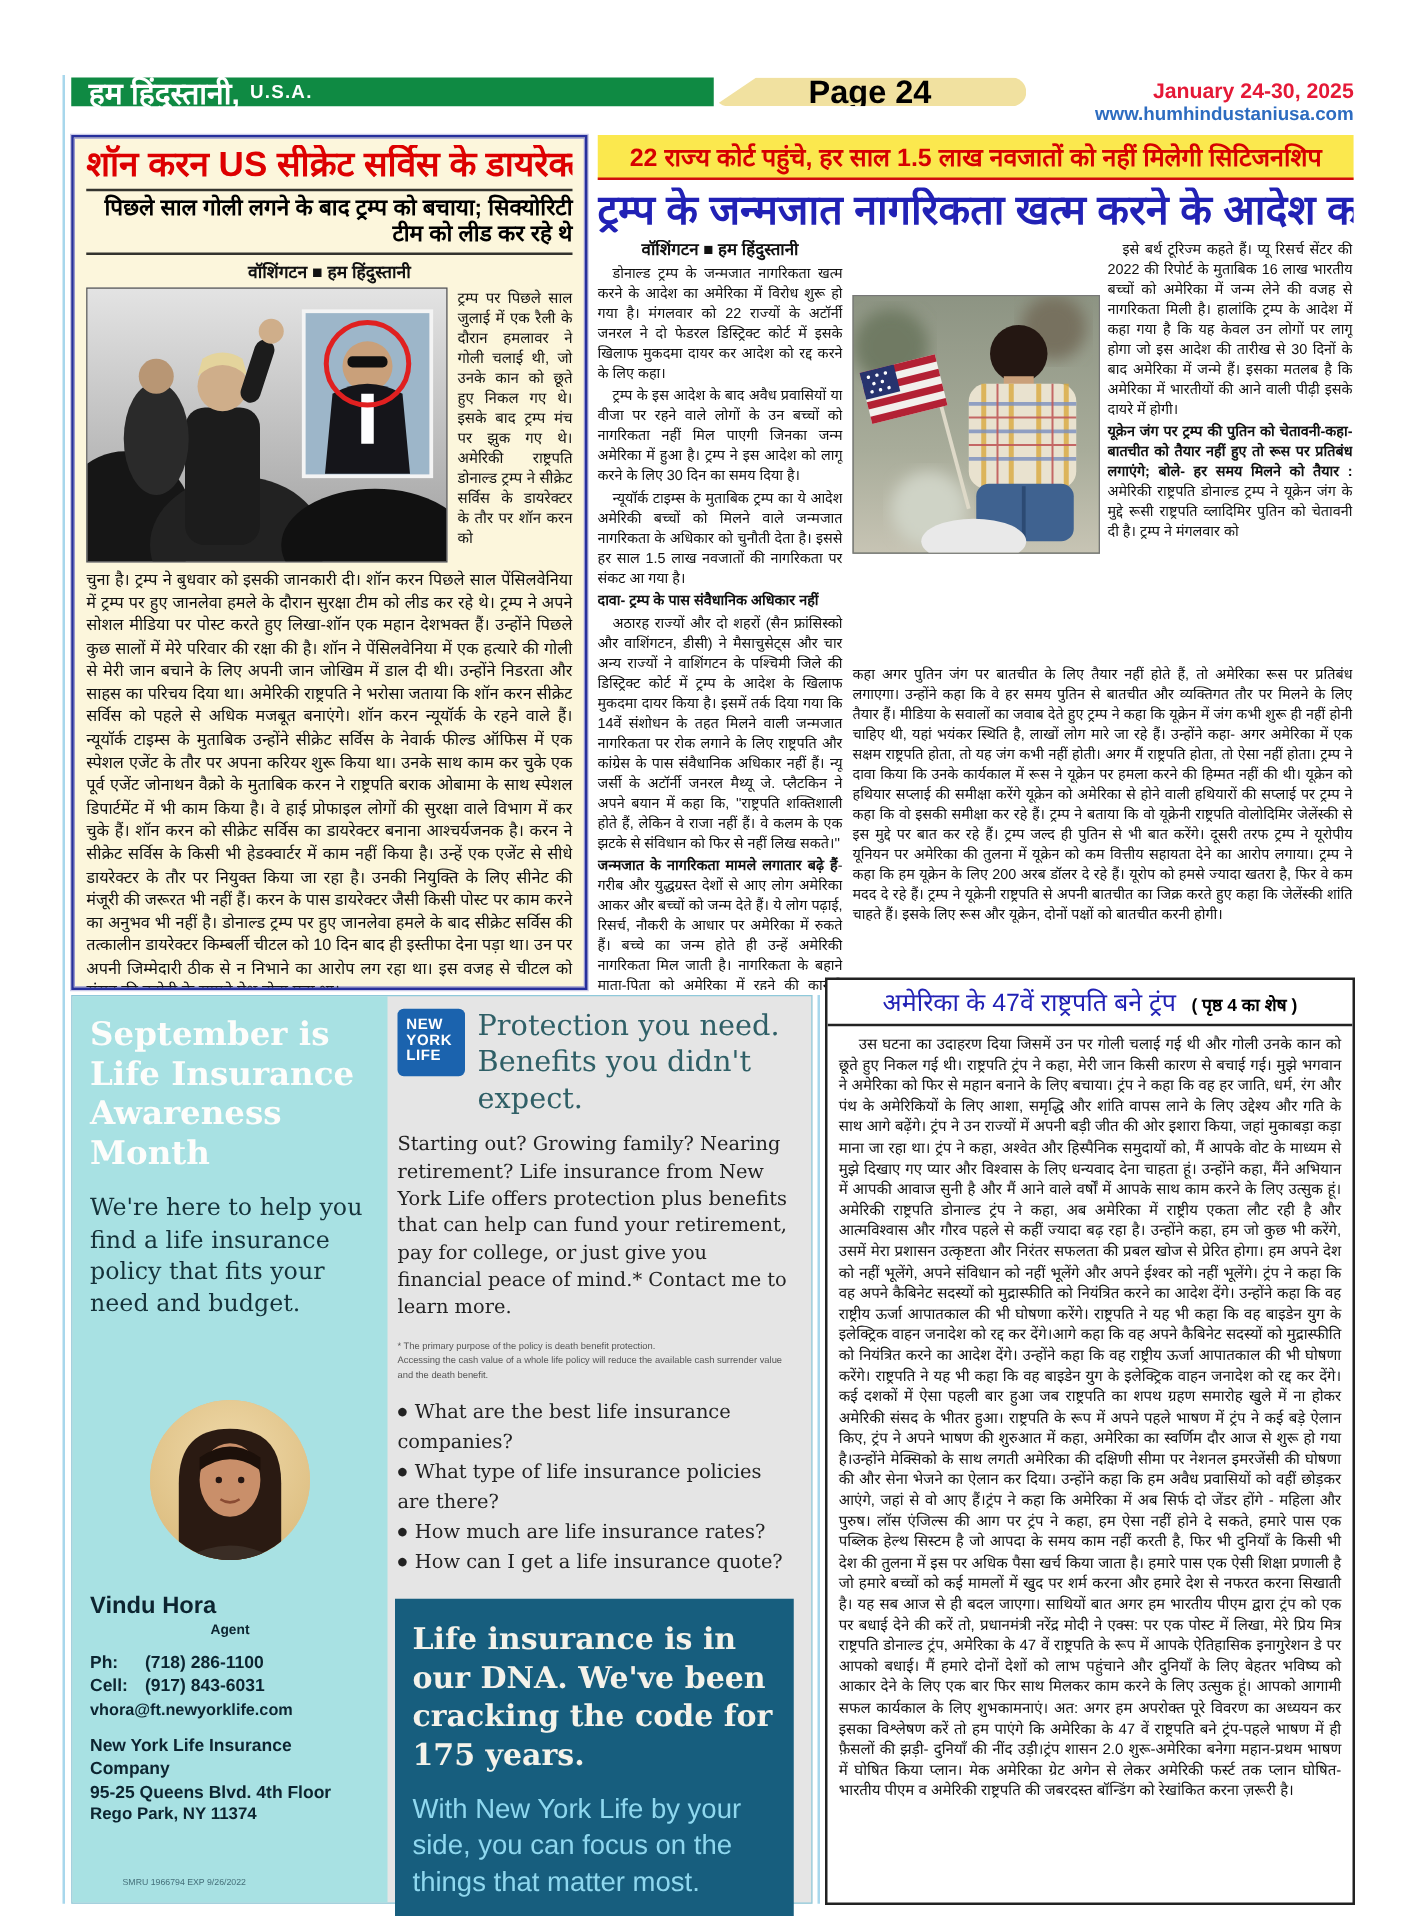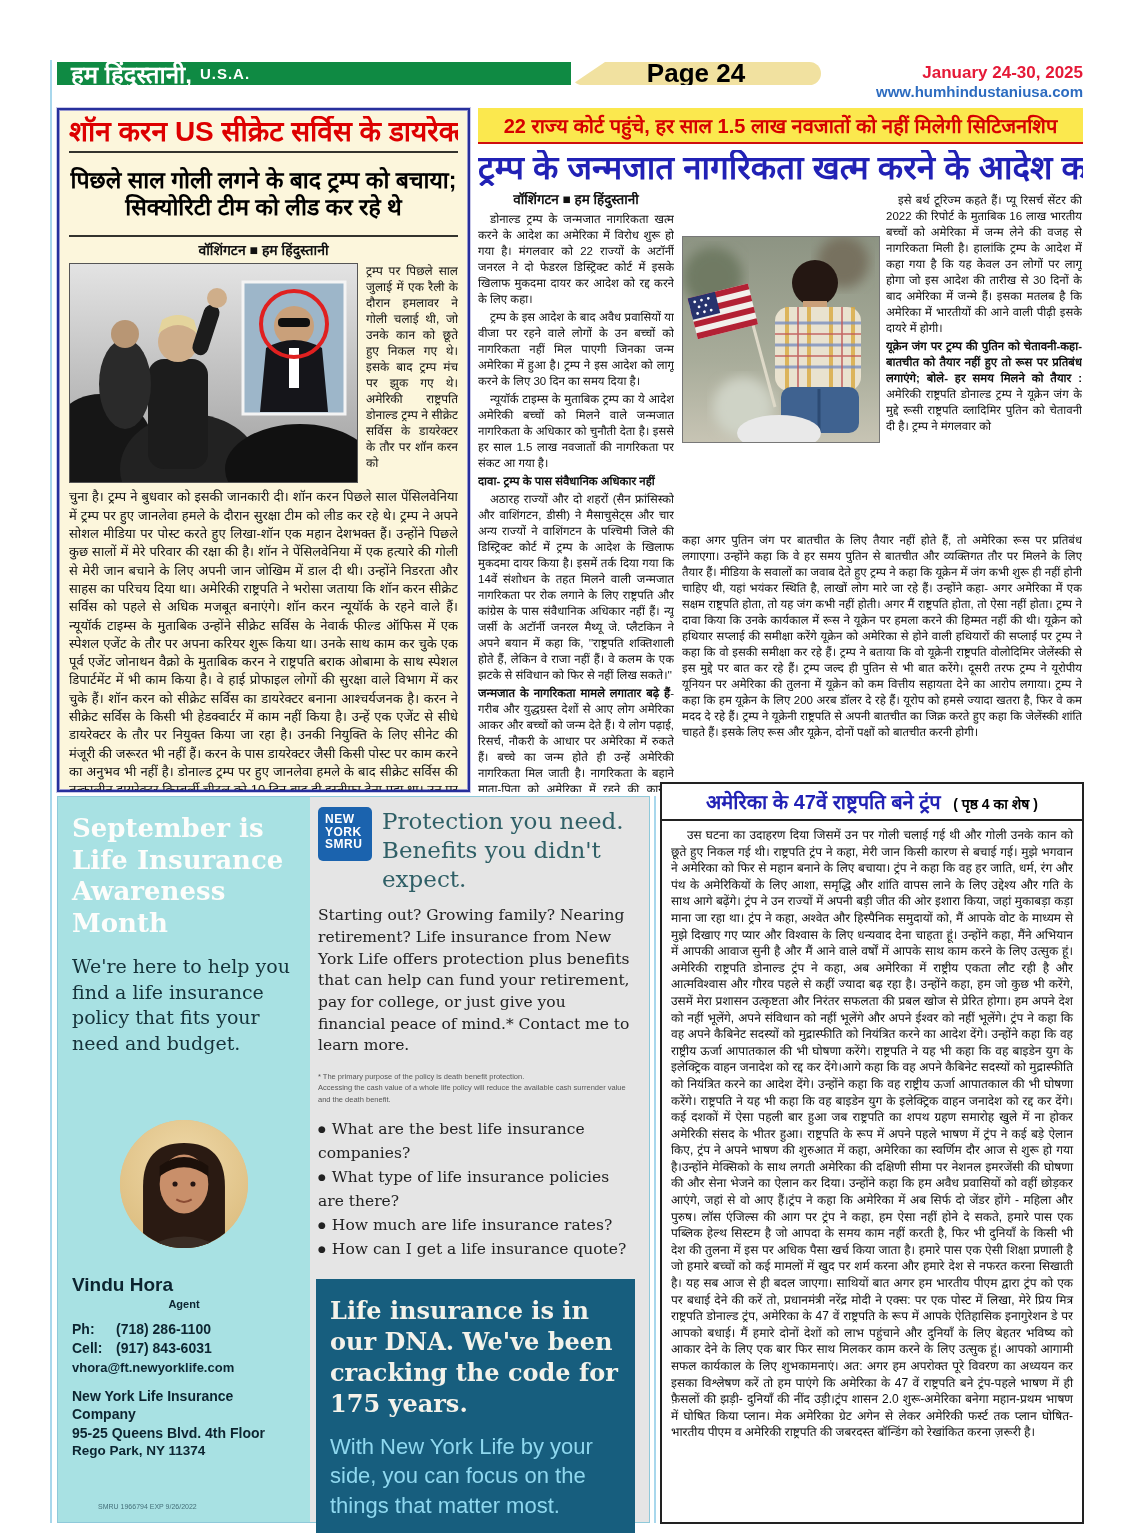--- a/index.html
+++ b/index.html
@@ -14,22 +14,22 @@
   .mh-page{width:250px;background:#f1e1a0;clip-path:polygon(34px 0,100% 0,100% 100%,0 100%);
            display:flex;align-items:center;justify-content:center;font-weight:bold;font-size:26px;color:#000;border-radius:17px;}
   .mh-right{flex:1;text-align:right;line-height:1.2;padding-top:1px;}
   .mh-date{color:#e51937;font-weight:bold;font-size:17px;}
   .mh-site{color:#2d6cc0;font-weight:bold;font-size:15px;}
   
   .art-left{position:absolute;left:57px;top:108px;width:413px;height:684px;background:#fcf6dc;
             border:2px solid #27309c;box-shadow:inset 0 0 0 1px #9a9ad0, 0 0 0 1px #c9c9e8;
             padding:6px 10px;box-sizing:border-box;overflow:hidden;}
   .al-headline{color:#dd0000;font-weight:bold;font-size:28px;text-align:center;white-space:nowrap;overflow:hidden;line-height:1.15;}
-  .al-subhead{color:#000;font-weight:bold;font-size:23px;text-align:center;line-height:1.18;
-              border-top:2px solid #33332e;border-bottom:2px solid #33332e;padding:14px 0;margin-top:3px;}
+  .al-subhead{color:#000;font-weight:bold;font-size:18px;text-align:right;line-height:1.18;
+              border-top:2px solid #33332e;border-bottom:2px solid #33332e;padding:3px 0;margin-top:3px;}
   .al-byline{text-align:center;font-weight:bold;font-size:14px;padding:3px 0 4px;}
   .al-photo-row{display:flex;gap:8px;}
   .al-photo{width:287px;height:218px;flex:none;border:1px solid #555;background:#cfcfcf;}
   .al-side{flex:1;font-size:12px;line-height:16px;text-align:justify;overflow:hidden;}
   .al-body{margin-top:5px;font-size:13px;line-height:18.3px;text-align:justify;overflow:hidden;}
   
   .art-cit{position:absolute;left:478px;top:108px;width:605px;height:684px;overflow:hidden;}
   .cit-kicker{background:#fbe84e;color:#d60000;font-weight:bold;font-size:20px;text-align:center;
               white-space:nowrap;overflow:hidden;padding:4px 2px 3px;border-bottom:2px solid #cf0f0f;}
   .cit-headline{color:#2121b5;font-weight:bold;font-size:33px;text-align:center;white-space:nowrap;
@@ -42,21 +42,21 @@
   .cit-wide{grid-column:2 / span 2;grid-row:2;overflow:hidden;}
   .cit-byline{text-align:center;font-weight:bold;font-size:13.5px;margin-bottom:3px;}
   .cit-body p{margin:0 0 2px;text-indent:12px;}
   .cit-body .nohang{text-indent:0;}
   .bold-lead{font-weight:bold;}
   .cit-photo{width:196px;height:205px;margin-top:44px;border:1px solid #777;background:#8a9180;}
   
   .art-47{position:absolute;left:660px;top:782px;width:424px;height:742px;border:2px solid #222;
           box-sizing:border-box;background:#fff;overflow:hidden;}
   .a47-head{border-bottom:2px solid #222;text-align:center;padding:4px 2px;white-space:nowrap;overflow:hidden;}
-  .a47-title{color:#2121b5;font-weight:bold;font-size:20px;}
+  .a47-title{color:#2121b5;font-weight:normal;font-size:20px;}
   .a47-note{color:#000;font-weight:bold;font-size:14px;margin-left:8px;}
   .a47-body{padding:6px 9px;font-size:12px;line-height:16.6px;text-align:justify;text-indent:16px;}
   
   .ad{position:absolute;left:57px;top:796px;width:593px;height:727px;display:flex;
       border:1px solid #8fc9da;box-sizing:border-box;background:#e5e5e5;}
   .ad-teal{width:252px;flex:none;background:#a8e1e3;padding:16px 14px;box-sizing:border-box;position:relative;}
   .ad-teal h2{margin:0;color:#fdfdfb;font-family:"DejaVu Serif","Liberation Serif",serif;
               font-weight:bold;font-size:26px;line-height:1.22;}
   .ad-intro{margin-top:14px;color:#15323a;font-family:"DejaVu Serif","Liberation Serif",serif;
             font-size:19px;line-height:1.35;}
@@ -268,21 +268,21 @@
         <div>95-25 Queens Blvd. 4th Floor</div>
         <div class="ag-addr2">Rego Park, NY 11374</div>
       </div>
       <div class="ad-smru">SMRU 1966794   EXP 9/26/2022</div>
     </div>
     <div class="ad-white">
       <div class="nyl-row">
         <div class="nyl-logo">
           <div>NEW</div>
           <div>YORK</div>
-          <div>SMRU</div>
+          <div>LIFE</div>
         </div>
         <div class="prot-head">
           <div>Protection you need.</div>
           <div>Benefits you didn't expect.</div>
         </div>
       </div>
       <div class="prot-body">Starting out? Growing family? Nearing retirement? Life insurance from New York Life offers protection plus benefits that can help can fund your retirement, pay for college, or just give you financial peace of mind.* Contact me to learn more.</div>
       <div class="prot-foot">
         <div>* The primary purpose of the policy is death benefit protection.</div>
         <div>Accessing the cash value of a whole life policy will reduce the available cash surrender value and the death benefit.</div>

